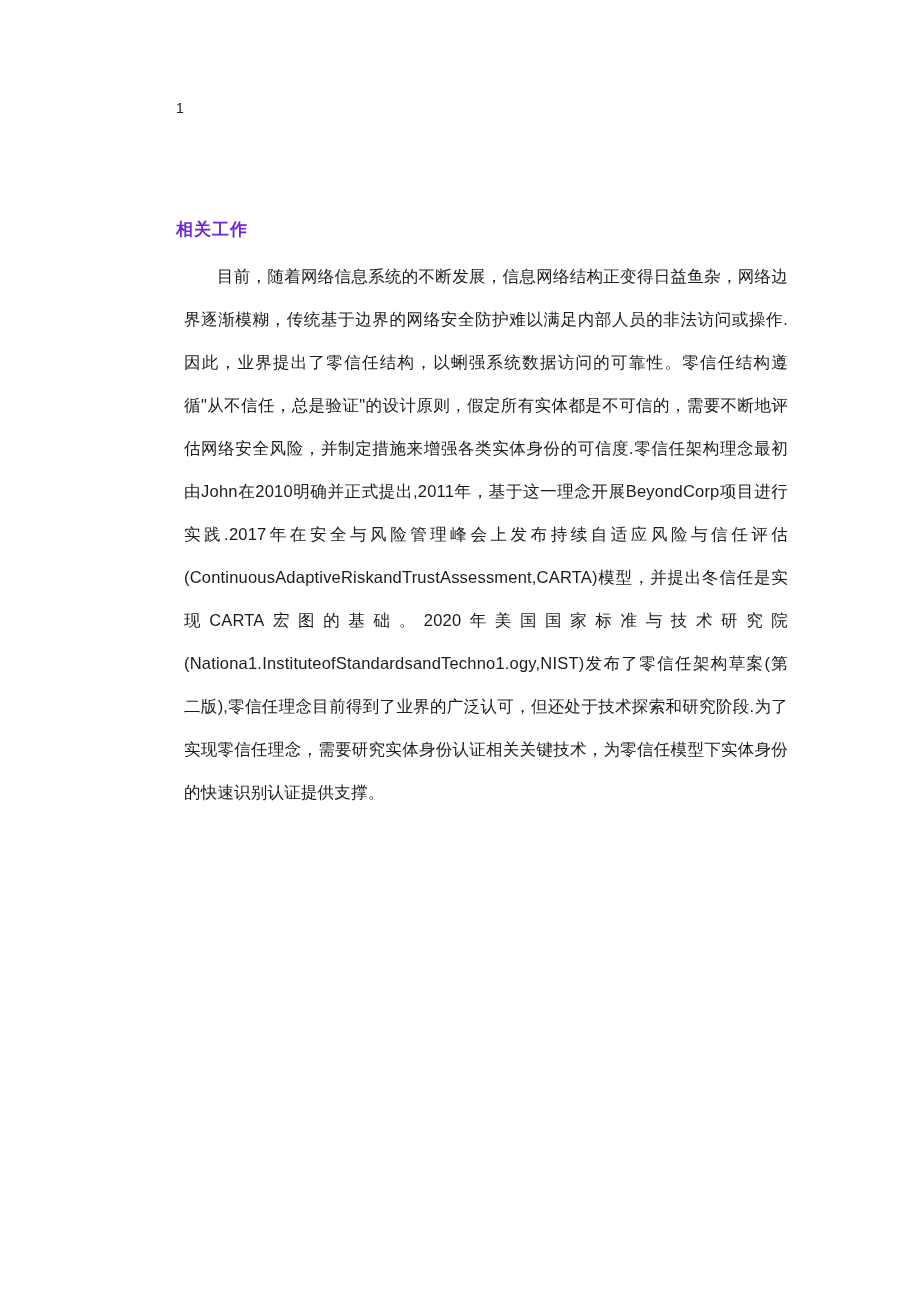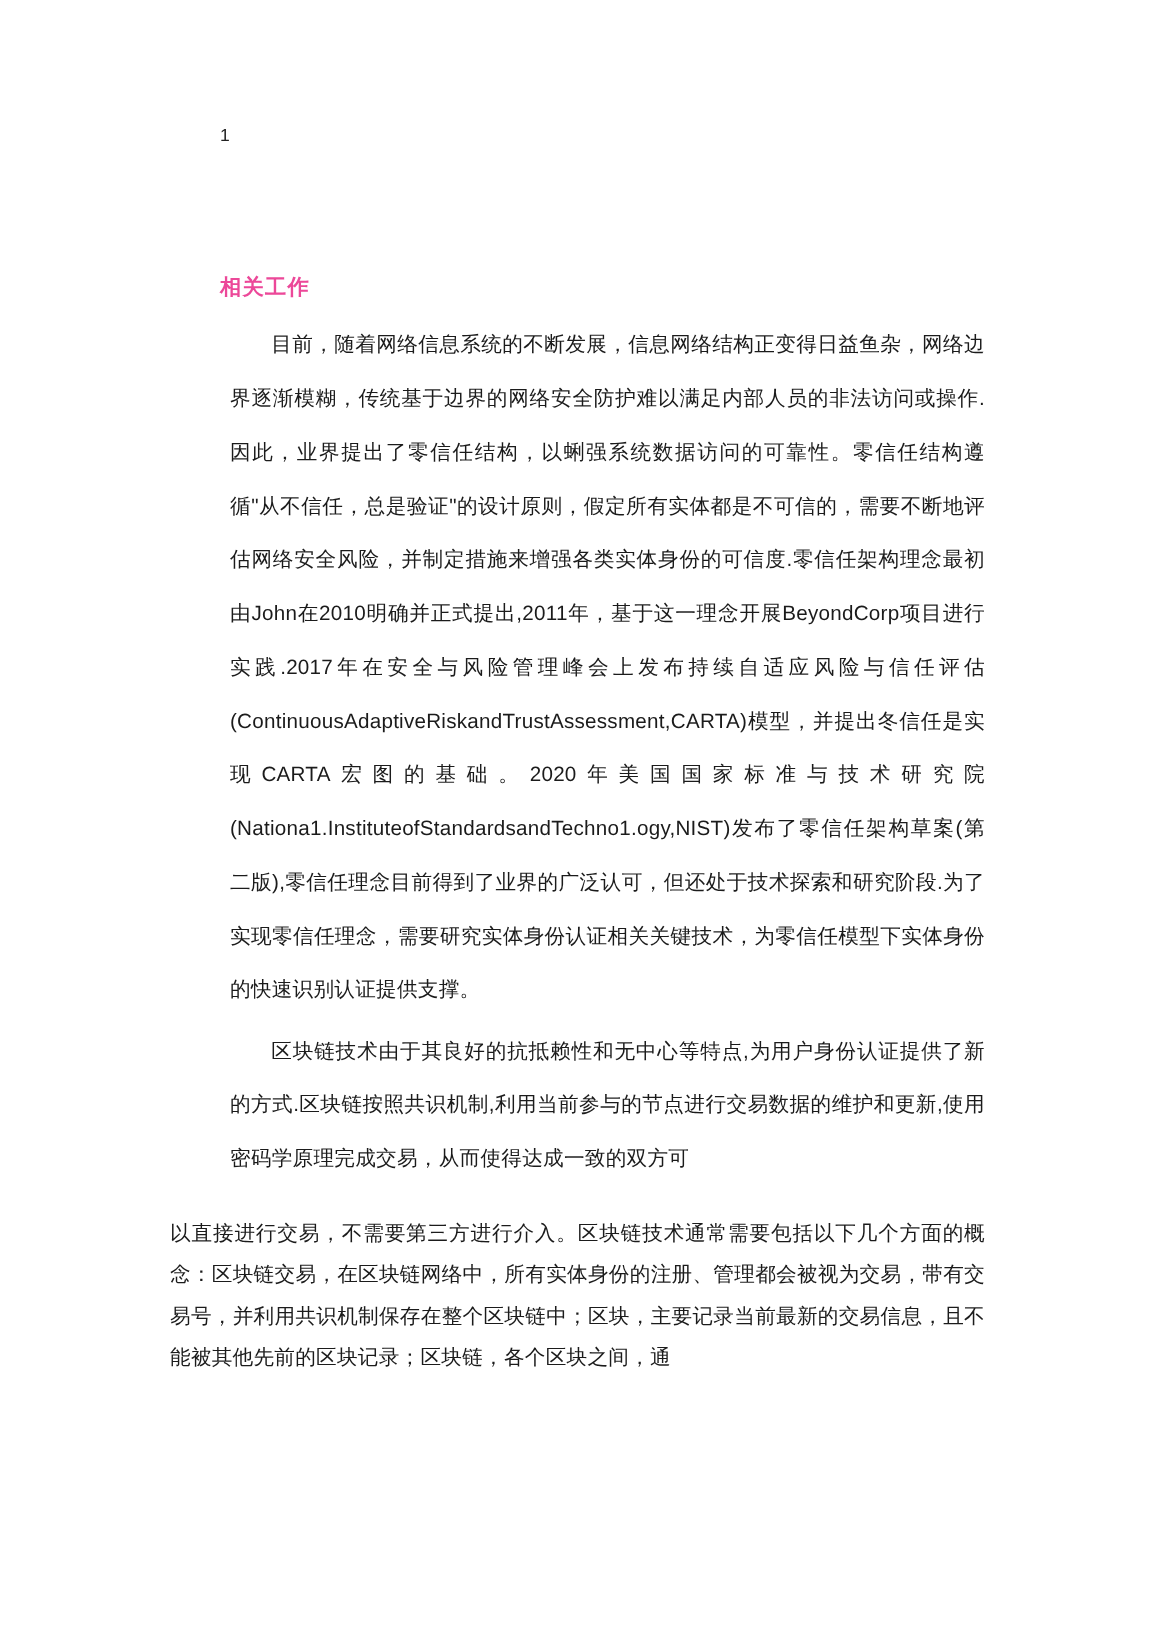--- a/index.html
+++ b/index.html
@@ -29,21 +29,21 @@
     color: #222;
     letter-spacing: 0;
   }
   .content {
     position: absolute;
     left: 136px;
     top: 218px;
     width: 652px;
   }
   .section-heading {
-    color: #ec4899;
+    color: #6d28d9;
     font-size: 17px;
     font-weight: 700;
     margin: 0 0 14px 40px;
     letter-spacing: 1px;
   }
   p.body-para {
     margin: 0;
     font-size: 16.5px;
     line-height: 43px;
     text-align: justify;
@@ -75,20 +75,18 @@
   <div class="page-number">1</div>
 
   <div class="content">
 
     <h2 class="section-heading">相关工作</h2>
 
     <p class="body-para indent">目前，随着网络信息系统的不断发展，信息网络结构正变得日益鱼杂，网络边界逐渐模糊，传统基于边界的网络安全防护难以满足内部人员的非法访问或操作.因此，业界提出了零信任结构，以蜊强系统数据访问的可靠性。零信任结构遵循"从不信任，总是验证"的设计原则，假定所有实体都是不可信的，需要不断地评估网络安全风险，并制定措施来增强各类实体身份的可信度.零信任架构理念最初由John在2010明确并正式提出,2011年，基于这一理念开展BeyondCorp项目进行实践.2017年在安全与风险管理峰会上发布持续自适应风险与信任评估(ContinuousAdaptiveRiskandTrustAssessment,CARTA)模型，并提出冬信任是实现CARTA宏图的基础。2020年美国国家标准与技术研究院(Nationa1.InstituteofStandardsandTechno1.ogy,NIST)发布了零信任架构草案(第二版),零信任理念目前得到了业界的广泛认可，但还处于技术探索和研究阶段.为了实现零信任理念，需要研究实体身份认证相关关键技术，为零信任模型下实体身份的快速识别认证提供支撑。</p>
 
     <div class="spacer-sm"></div>
 
-    <p class="body-para indent">区块链技术由于其良好的抗抵赖性和无中心等特点,为用户身份认证提供了新的方式.区块链按照共识机制,利用当前参与的节点进行交易数据的维护和更新,使用密码学原理完成交易，从而使得达成一致的双方可</p>
 
     <div class="spacer-md"></div>
 
-    <p class="tail-para">以直接进行交易，不需要第三方进行介入。区块链技术通常需要包括以下几个方面的概念：区块链交易，在区块链网络中，所有实体身份的注册、管理都会被视为交易，带有交易号，并利用共识机制保存在整个区块链中；区块，主要记录当前最新的交易信息，且不能被其他先前的区块记录；区块链，各个区块之间，通</p>
 
   </div>
 </div>
 
 </body></html>

